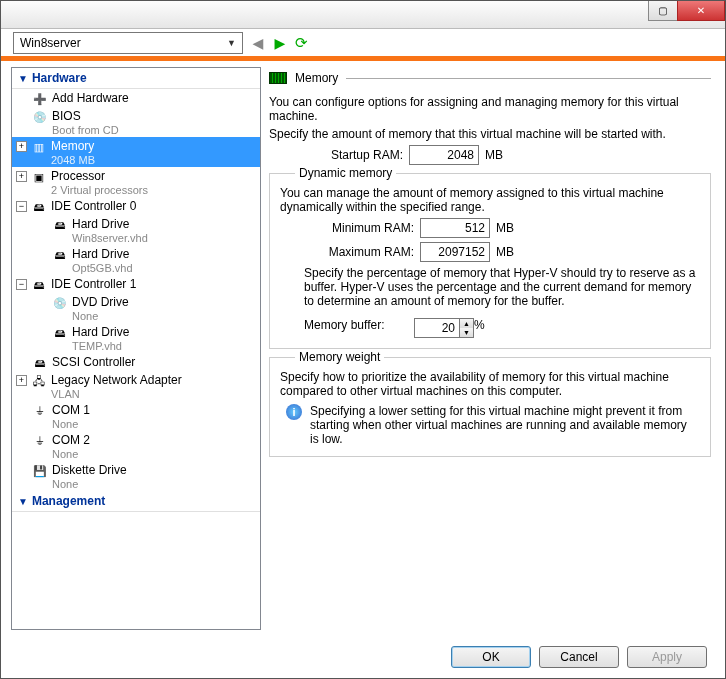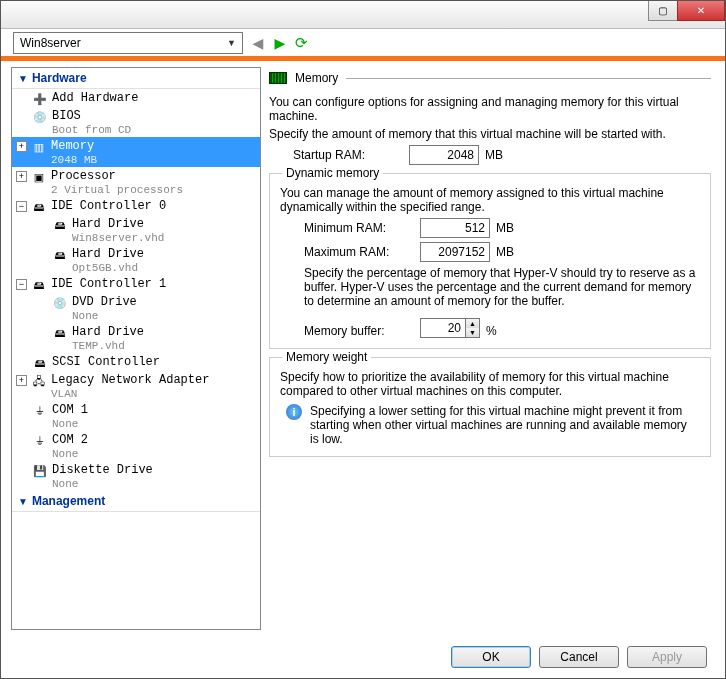--- a/index.html
+++ b/index.html
@@ -19,37 +19,37 @@
 .nav-arrow.green { color:#0a0; }
 .refresh { color:#0a0; font-size:15px; }
 
 .main { display: flex; height: 575px; }
 .tree { width: 250px; border: none; margin: 6px 0 6px 10px; overflow:auto;}
 .tree-box { border:1px solid #828790; height: 100%; background:#fff;}
 .tree .section { color: #003399; font-weight: bold; padding: 3px 6px 3px 20px; border-bottom: 1px solid #e0e0e0; display:flex; align-items:center; gap:4px;}
 .tree .section .chev { color:#003399; font-size:10px; margin-left:-14px;}
 .tree .item { padding: 2px 4px 0 20px; display:flex; align-items:flex-start; gap:4px; line-height:14px; position:relative;}
 .tree .item.selected { background: #3399ff; color:#fff; }
-.tree .item .txt { display:flex; flex-direction:column;font-family:Liberation Mono, monospace; }
+.tree .item .txt { display:flex; flex-direction:column; }
 .tree .item .sub { color:#888; font-size:11px; }
 .tree .item.selected .sub { color:#e0eefc; }
 .tree .exp { width:11px; height:11px; border:1px solid #888; background:#fff; color:#000; font-size:9px; line-height:9px; text-align:center; display:inline-block; margin-left:-16px; margin-top:2px; flex-shrink:0;}
 .tree .icon { width:16px; height:16px; flex-shrink:0; display:inline-flex; align-items:center; justify-content:center; font-size:11px;}
 
 .content { flex:1; padding: 10px 14px 0 8px; overflow:auto;}
 .panel-head { display:flex; align-items:center; gap:8px; margin-bottom:10px;}
 .panel-head .line { flex:1; height:1px; background:#aaa; }
 .panel-head .mem-icon { width:18px; height:12px; background: repeating-linear-gradient(90deg,#050,#050 2px,#0a0 2px,#0a0 3px); border:1px solid #030;}
 .field-row { display:flex; align-items:center; gap:6px; margin: 4px 0 4px 24px;}
-.field-row label { width:110px; }
+.field-row label { width:110px;text-align:right; }
 .num-input { width:70px; height:20px; border:1px solid #777; text-align:right; padding:0 4px; background:#fff; font-family:inherit; font-size:12px;}
 .groupbox { border:1px solid #ccc; margin:8px 0; padding: 8px 10px 10px; position:relative;}
-.groupbox > .legend { position:absolute; top:-8px; left:12px; background:#fff; padding:0 4px; color:#000;}
+.groupbox > .legend { position:absolute; top:-8px; left:25px; background:#fff; padding:0 4px; color:#000;}
 .cbx-row { display:flex; align-items:center; gap:6px; margin:6px 0;}
-.buffer-row { display:flex; align-items:flex-end; gap:6px; margin-left:24px;}
+.buffer-row { display:flex; align-items:flex-start; gap:0; margin-left:24px;}
 .spinner { display:inline-flex; border:1px solid #777; height:20px;}
 .spinner input { width:44px; border:none; text-align:right; padding:0 4px; font-family:inherit; font-size:12px;}
 .spinner .sp-btns { display:flex; flex-direction:column; border-left:1px solid #777; width:14px;}
 .spinner .sp-btns span { flex:1; font-size:7px; text-align:center; line-height:9px; background:linear-gradient(#f5f5f5,#ddd); cursor:pointer;}
 .slider-wrap { display:flex; align-items:center; gap:20px; margin:10px 24px;}
 .slider-track { flex:1; height:20px; position:relative;}
 .slider-track .rail { position:absolute; top:9px; left:0; right:0; height:2px; background:#888;}
 .slider-track .ticks { position:absolute; top:6px; left:0; right:0; display:flex; justify-content:space-between;}
 .slider-track .ticks span { width:1px; height:8px; background:#888;}
 .slider-track .thumb { position:absolute; top:1px; left:calc(50% - 6px); width:12px; height:18px; background:linear-gradient(#f5f5f5,#ccc); border:1px solid #666; border-radius:2px 2px 6px 6px;}

